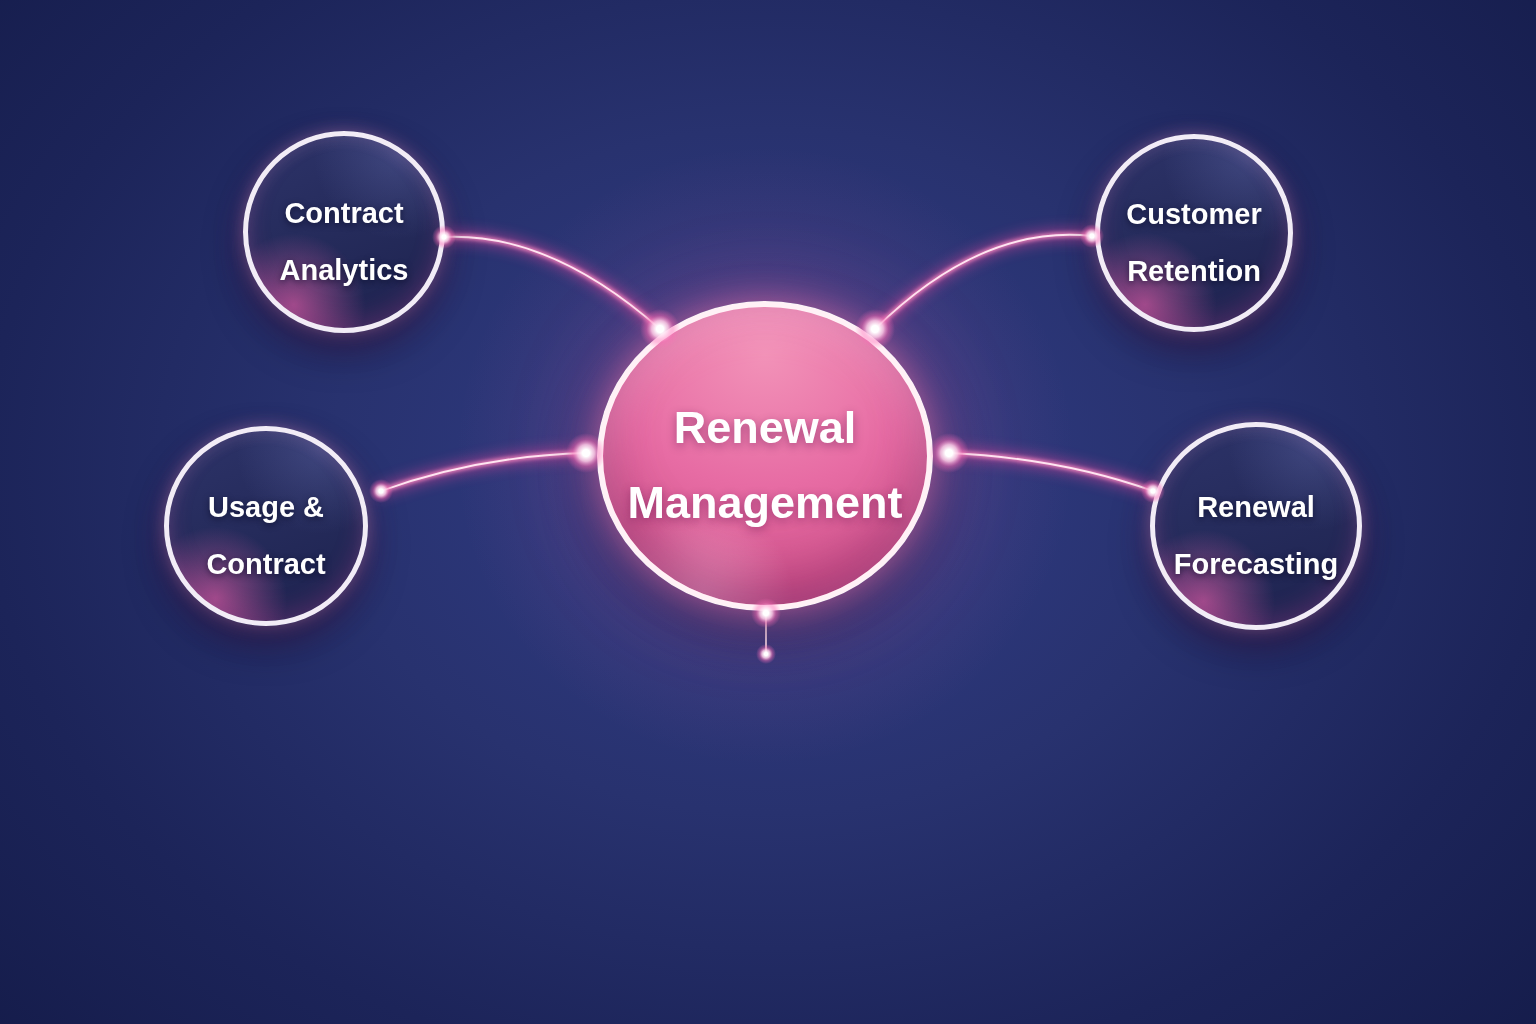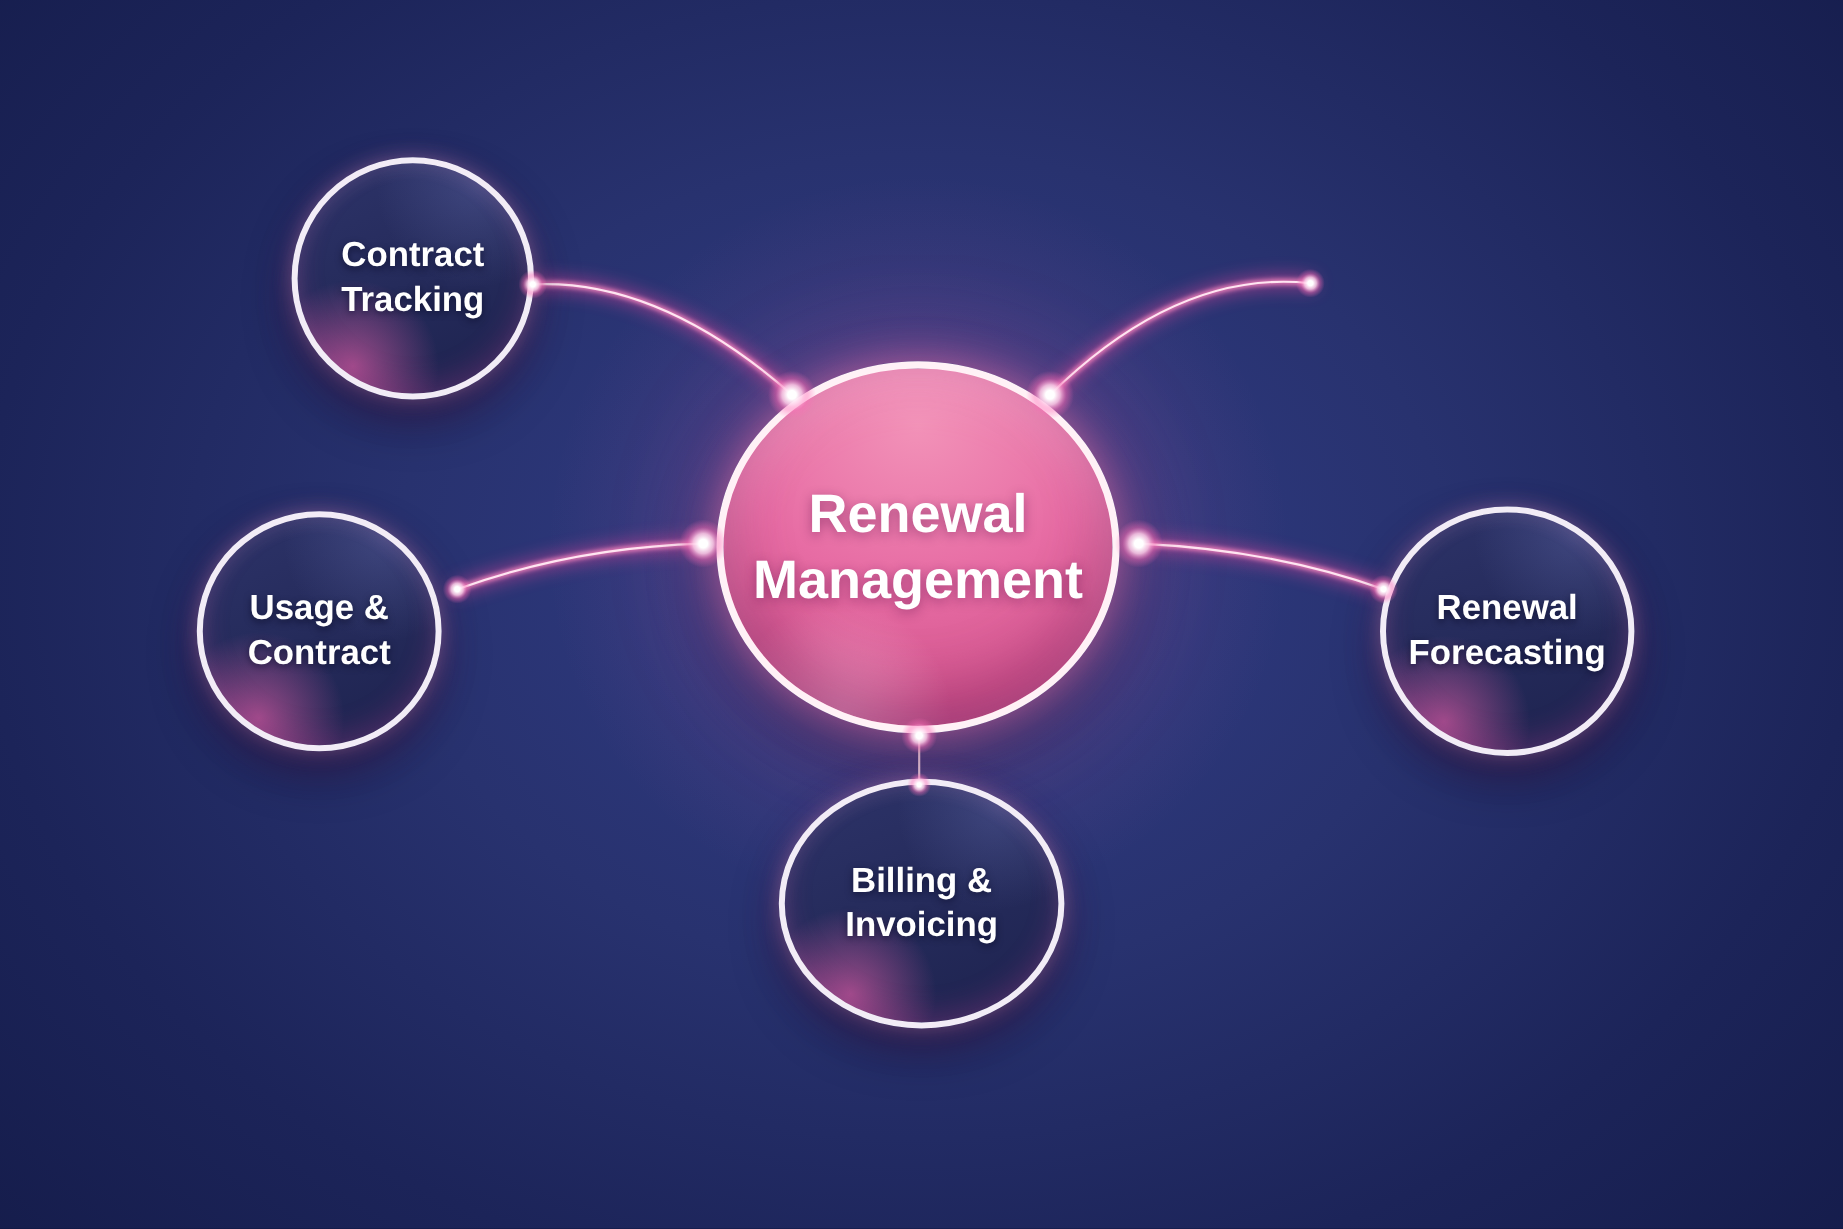--- a/index.html
+++ b/index.html
@@ -43,21 +43,21 @@
       radial-gradient(ellipse 125% 115% at 50% 16%, #f292b8 0%, #e76ca4 38%, #d5578f 66%, #ab4180 90%, #93386f 100%);
     box-shadow:
       0 0 34px rgba(255,130,190,.55),
       0 0 90px rgba(238,90,170,.30),
       0 22px 55px rgba(8,8,36,.45),
       inset 0 -24px 50px rgba(112,26,88,.42),
       inset 0 16px 36px rgba(255,205,228,.30);
     font-size:45px;font-weight:bold;line-height:1.22;
     text-shadow:0 3px 10px rgba(90,15,70,.45);
   }
-  .ln{display:block;}
+  .ln{display:block;margin-top:20px;}
 </style>
 </head>
 <body>
 
 <div class="stage">
 
   <svg id="links" class="layer" viewBox="0 0 1536 1024" xmlns="http://www.w3.org/2000/svg">
     <defs>
       <filter id="blurBig" x="-60%" y="-60%" width="220%" height="220%">
         <feGaussianBlur stdDeviation="7"></feGaussianBlur>
@@ -97,45 +97,45 @@
   <div class="node hub" style="left:597px;top:301px;width:336px;height:310px;">
     <div class="label">
       <span class="ln">Renewal</span>
       <span class="ln">Management</span>
     </div>
   </div>
 
   <div class="node sat" style="left:243px;top:131px;width:202px;height:202px;">
     <div class="label">
       <span class="ln">Contract</span>
-      <span class="ln">Tracking</span>
+      <span class="ln">Analytics</span>
     </div>
   </div>
 
+  <div class="node sat" style="left:1095px;top:134px;width:198px;height:198px;">
+    <div class="label">
+      <span class="ln">Customer</span>
+      <span class="ln">Retention</span>
+    </div>
+  </div>
 
   <div class="node sat" style="left:164px;top:426px;width:204px;height:200px;">
     <div class="label">
       <span class="ln">Usage &amp;</span>
       <span class="ln">Contract</span>
     </div>
   </div>
 
   <div class="node sat" style="left:1150px;top:422px;width:212px;height:208px;">
     <div class="label">
       <span class="ln">Renewal</span>
       <span class="ln">Forecasting</span>
     </div>
   </div>
 
-  <div class="node sat" style="left:649px;top:649px;width:238px;height:208px;">
-    <div class="label">
-      <span class="ln">Billing &amp;</span>
-      <span class="ln">Invoicing</span>
-    </div>
-  </div>
 
   <svg id="flares" class="layer" viewBox="0 0 1536 1024" xmlns="http://www.w3.org/2000/svg">
     <defs>
       <radialGradient id="flare">
         <stop offset="0%" stop-color="#ffffff"></stop>
         <stop offset="18%" stop-color="#ffffff"></stop>
         <stop offset="42%" stop-color="rgba(255,205,232,0.85)"></stop>
         <stop offset="68%" stop-color="rgba(255,110,185,0.40)"></stop>
         <stop offset="100%" stop-color="rgba(255,110,185,0)"></stop>
       </radialGradient>

